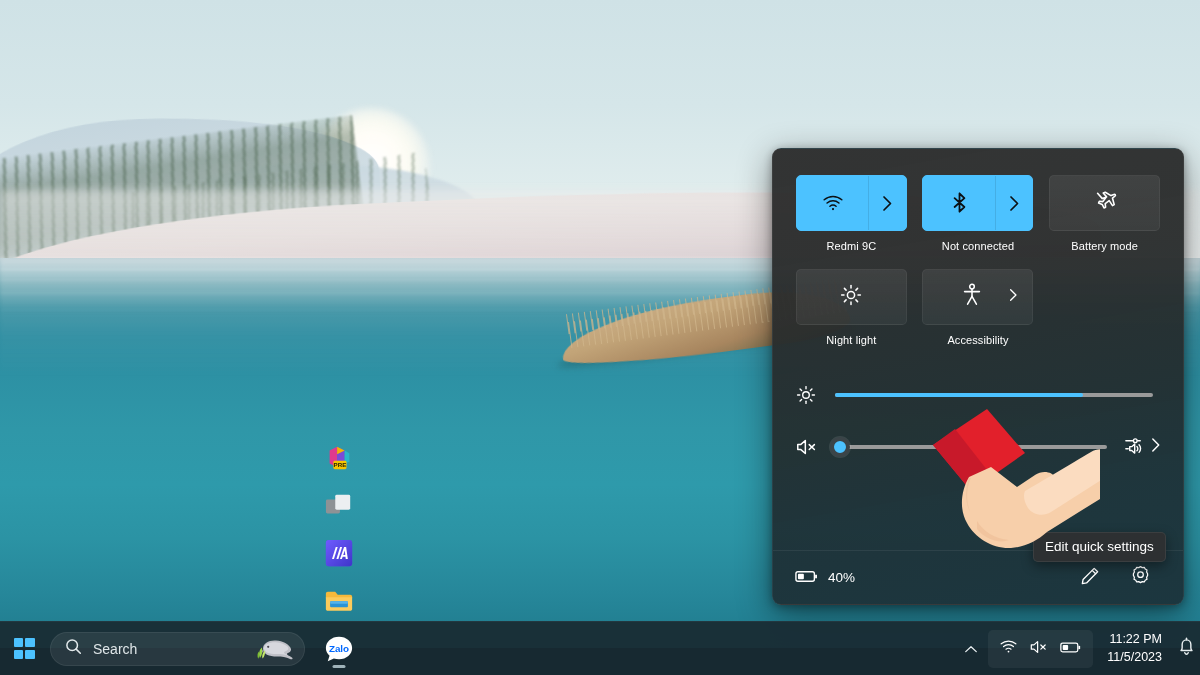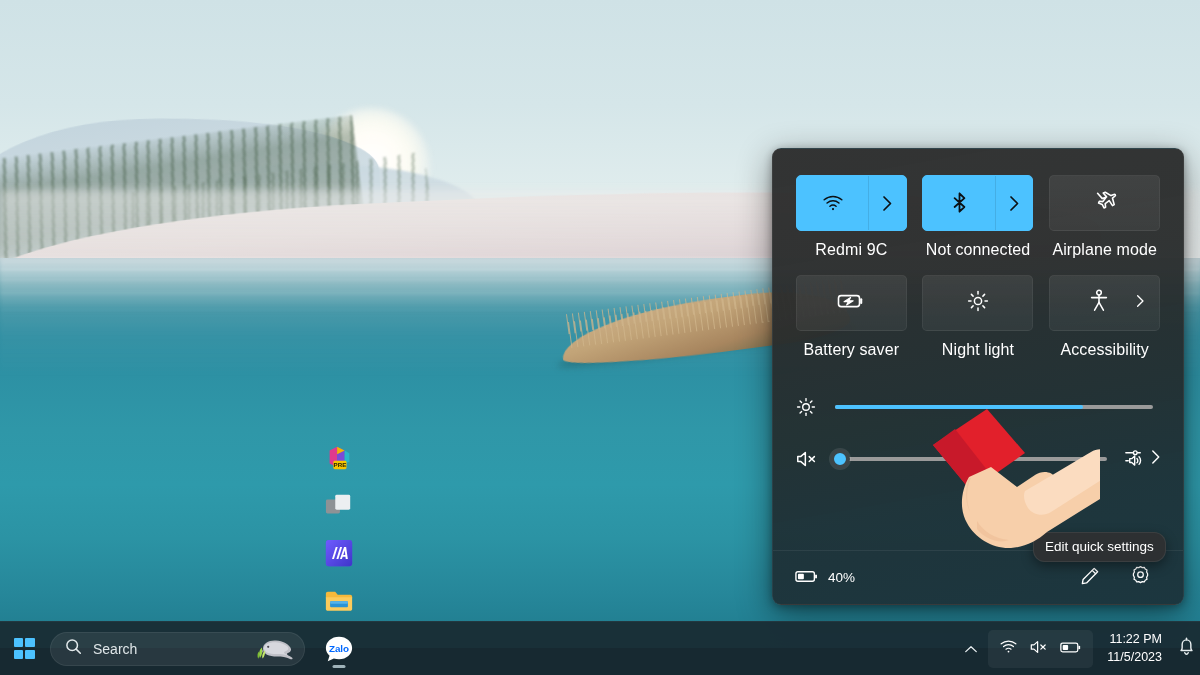--- a/index.html
+++ b/index.html
@@ -142,21 +142,21 @@
     width:72px; height:100%;
     display:flex; align-items:center; justify-content:center;
   }
   .tile.split .tile-chev-slot {
     width:38px; height:100%;
     display:flex; align-items:center; justify-content:center;
     border-left:1px solid rgba(0,0,0,0.10);
   }
   .tile.active .tile-chev-slot svg { stroke:#0c1114; }
   .tile-label {
-    margin-top:9px; font-size:16px; color:#ffffff;
+    margin-top:9px; font-size:11px; color:#ffffff;
     letter-spacing:0.1px; line-height:1.2; 
     white-space:nowrap;
   }
   .tile-wrap.row2 .tile-label { margin-top:9px; }
   .tile-inline-chev { position:absolute; right:14px; top:50%; transform:translateY(-50%); }
 
   
   .qs-sliders { padding:22px 22px 0 22px; }
   .slider-row { display:flex; align-items:center; height:52px; }
   .slider-ico { width:38px; flex:none; display:flex; align-items:center; justify-content:flex-start; }
@@ -191,21 +191,21 @@
   .footer-btn {
     width:30px; height:30px; border-radius:4px;
     display:flex; align-items:center; justify-content:center;
   }
 
   
   #edit-tooltip {
     position:absolute; left:1033px; top:532px;
     background:rgba(45,49,50,0.97);
     border:1px solid rgba(255,255,255,0.07);
-    border-radius:12px;
+    border-radius:5px;
     padding:6px 11px 7px 11px;
     font-size:13.5px; color:#ffffff; white-space:nowrap;
     box-shadow:0 4px 12px rgba(0,0,0,0.4);
     z-index:40;
   }
 
   
   #hand-cursor {
     position:absolute; left:925px; top:405px; width:175px; height:160px;
     z-index:60; pointer-events:none;
@@ -322,35 +322,23 @@
     </div>
 
     <div class="tile-wrap">
       <div class="tile">
         <span>
           <svg width="24" height="22" viewBox="0 0 24 22" fill="none" stroke="#ffffff" stroke-width="1.6" stroke-linejoin="round" stroke-linecap="round">
             <path d="M4.6 3.3 L9.3 8.6 L13.6 6.9 L10.2 3.0 L12.3 2.2 L18.0 5.6 L21.0 4.4 C22.1 4.0 22.9 5.2 22.1 6.0 L19.5 8.2 L21.2 14.6 L19.5 15.6 L16.2 10.6 L12.2 13.6 L12.6 17.2 L11.0 18.0 L9.2 14.4 L5.6 13.0 L6.3 11.3 L9.9 11.6 L12.9 7.6"></path>
           </svg>
         </span>
       </div>
-      <div class="tile-label">Airplane mode</div>
-    </div>
-
-    <div class="tile-wrap row2" style="margin-top:12px">
-      <div class="tile">
-        <span>
-          <svg width="28" height="18" viewBox="0 0 28 18" fill="none" stroke="#ffffff" stroke-width="1.6" stroke-linejoin="round" stroke-linecap="round">
-            <rect x="1.5" y="3.6" width="21" height="11" rx="2.6"></rect>
-            <path d="M24.2 7.3 L24.2 10.9" stroke-width="2.1"></path>
-            <path d="M13.6 5.4 L7.0 9.6 L11.4 9.6 L9.6 13.0 L16.2 8.8 L11.9 8.8 Z" fill="#ffffff" stroke="#ffffff" stroke-width="1.1"></path>
-          </svg>
-        </span>
-      </div>
-      <div class="tile-label">Battery saver</div>
-    </div>
+      <div class="tile-label">Battery mode</div>
+    </div>
+
 
     <div class="tile-wrap row2" style="margin-top:12px">
       <div class="tile">
         <span>
           <svg width="24" height="24" viewBox="0 0 24 24" fill="none" stroke="#ffffff" stroke-width="1.5" stroke-linecap="round">
             <circle cx="12" cy="12" r="3.6"></circle>
             <path d="M12 2.6 L12 5.0"></path>
               <path d="M12 19.0 L12 21.4"></path>
             <path d="M2.6 12 L5.0 12"></path>
               <path d="M19.0 12 L21.4 12"></path>

